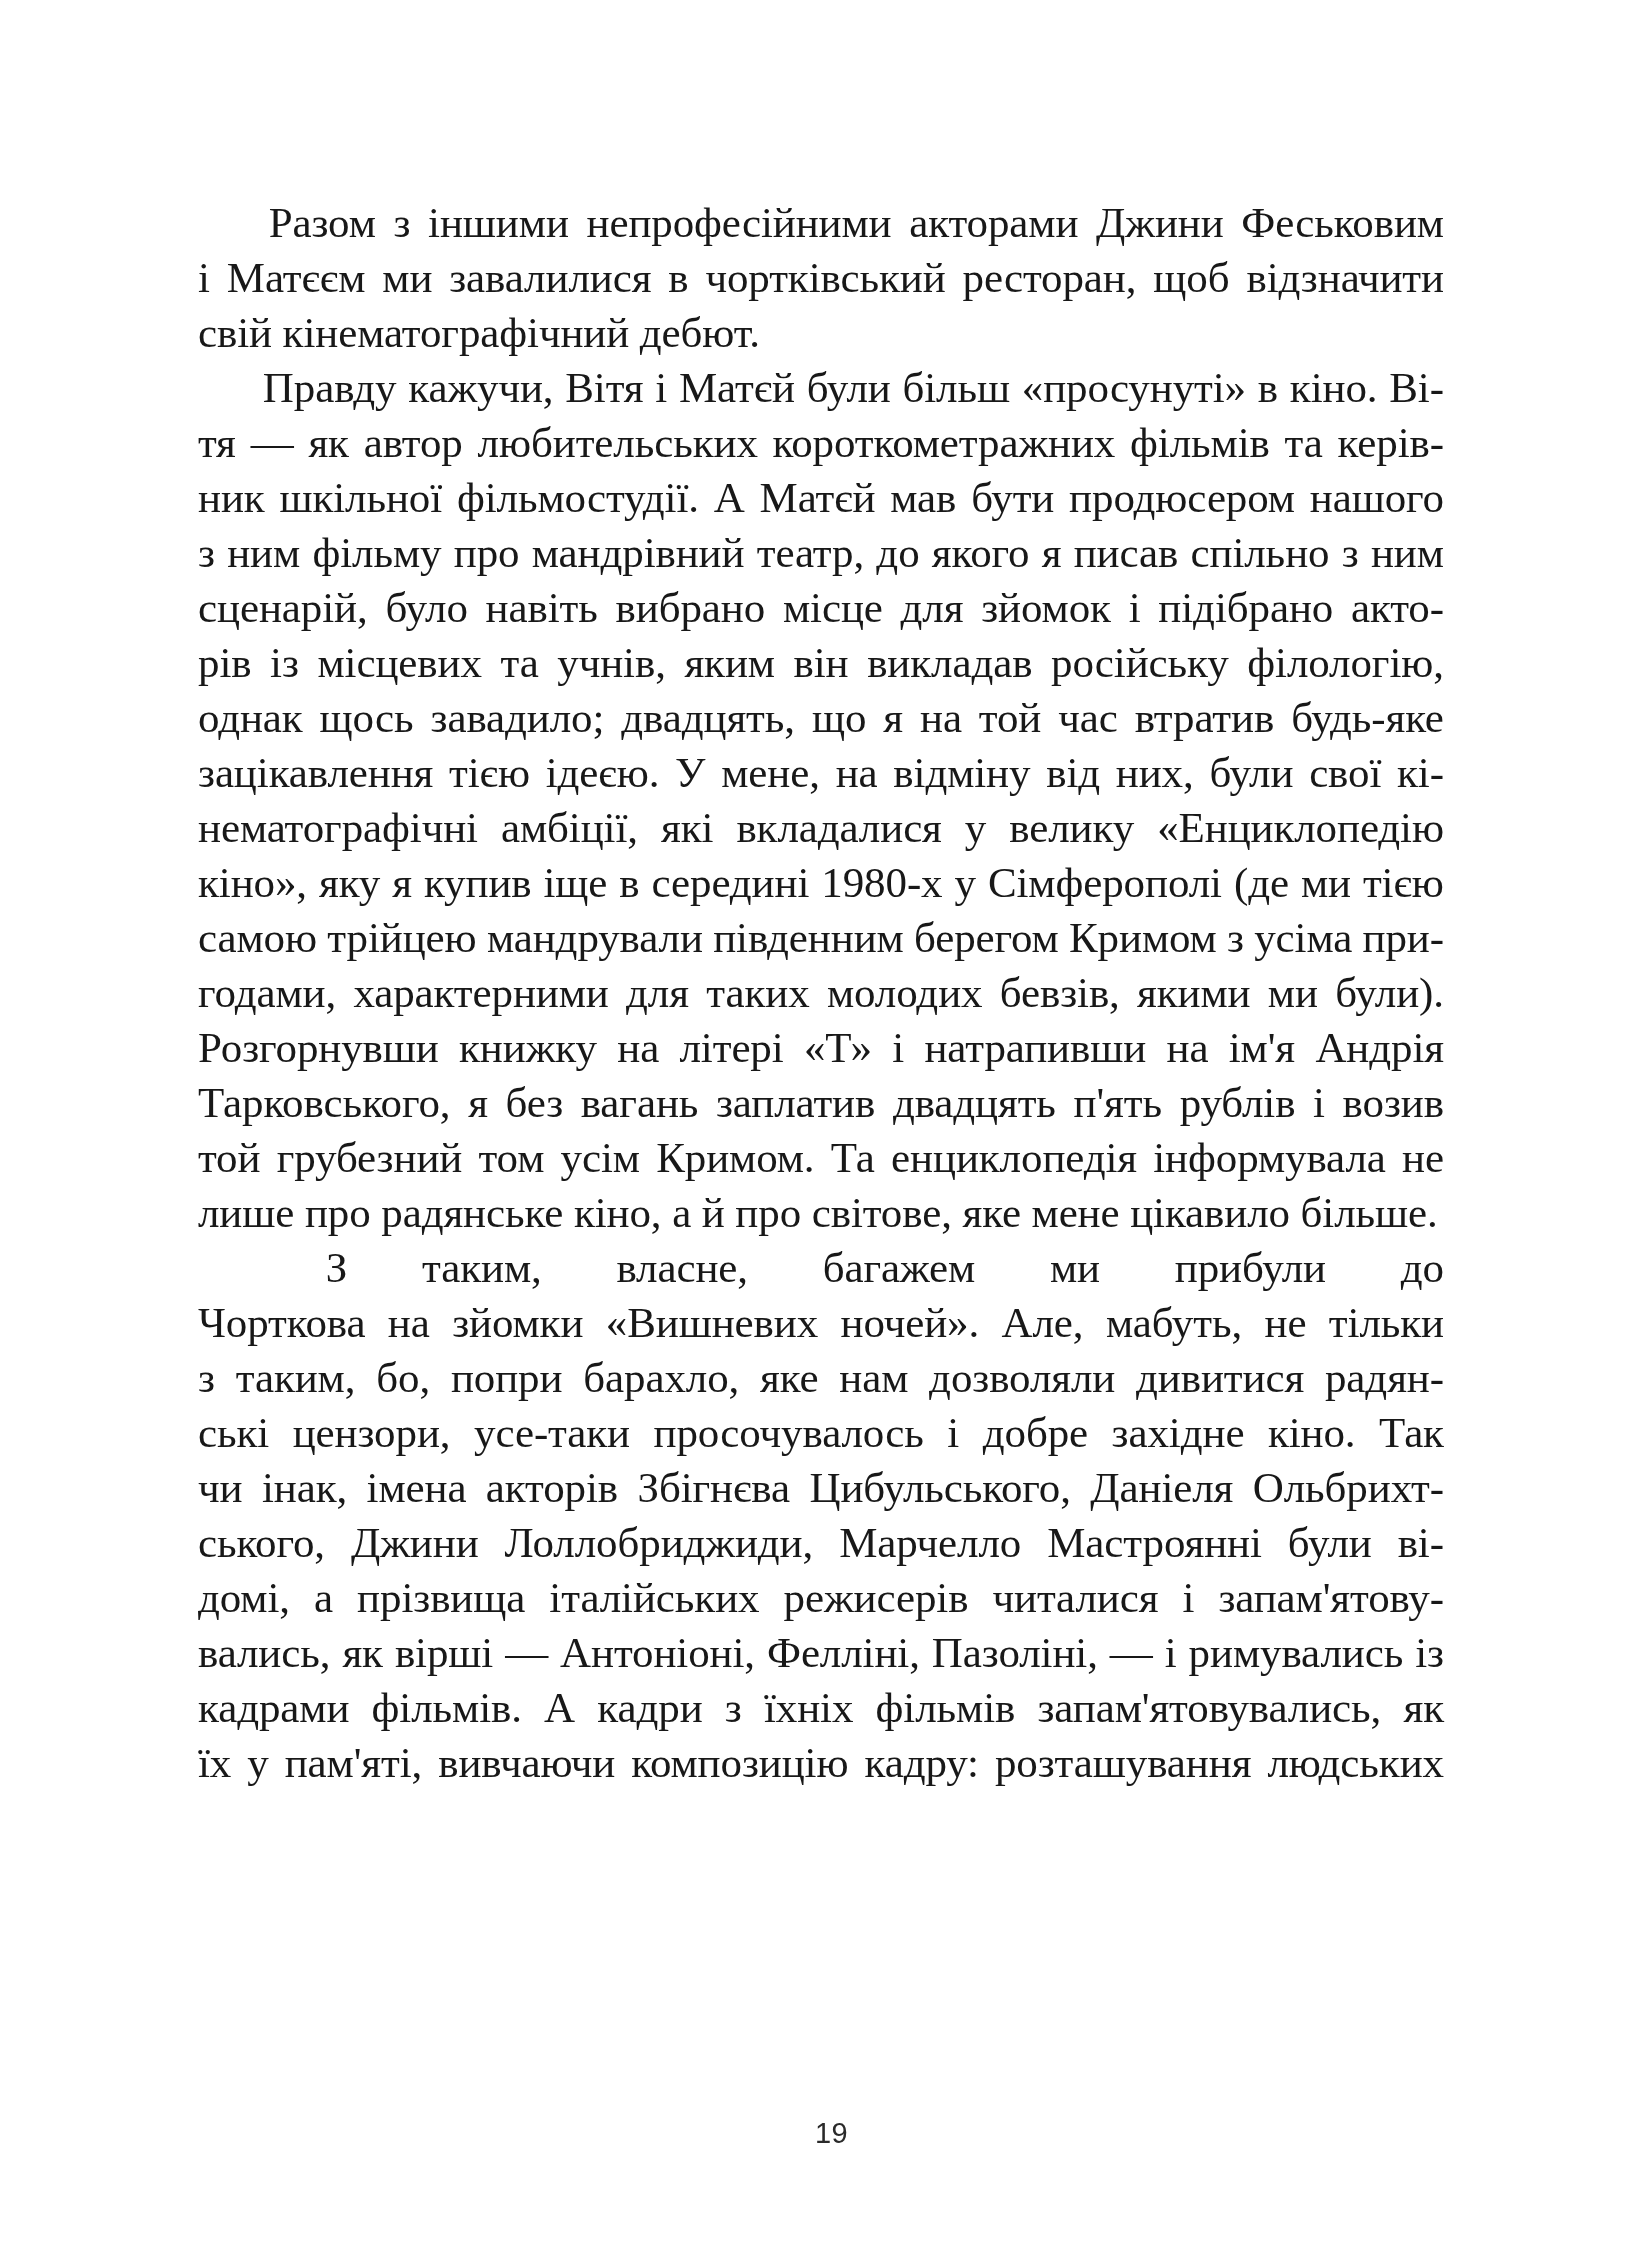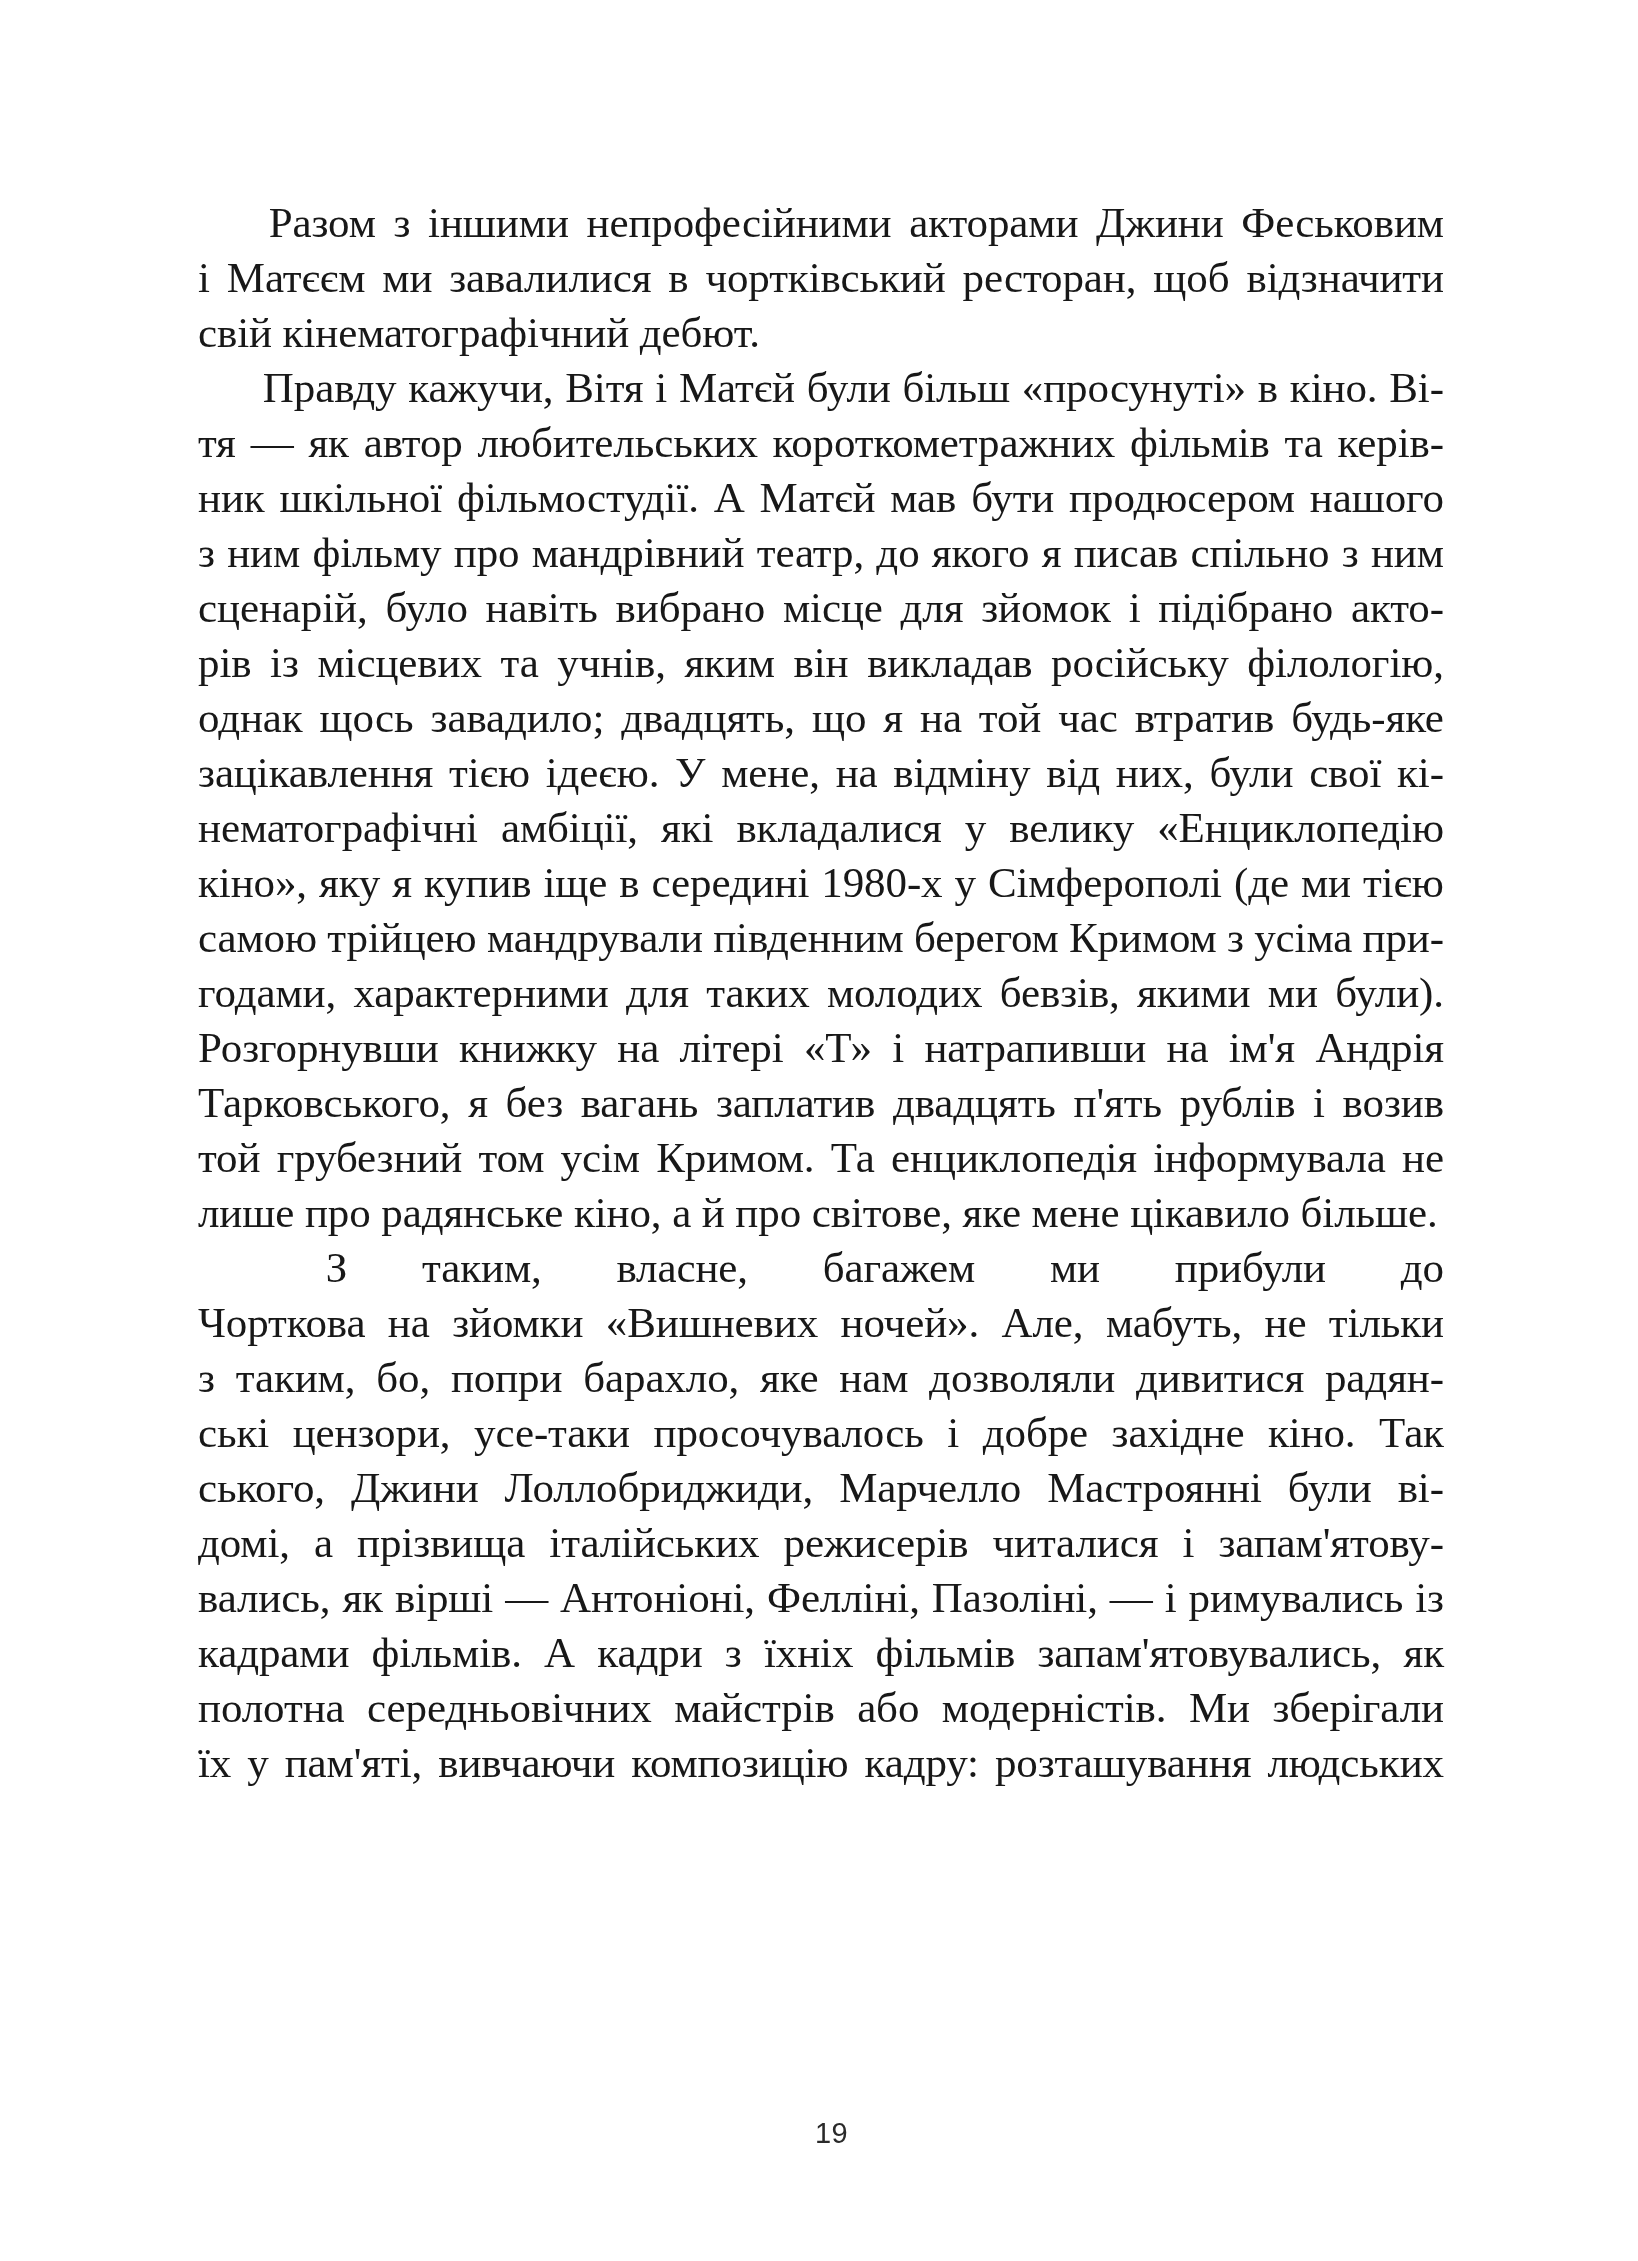--- a/index.html
+++ b/index.html
@@ -86,25 +86,25 @@
         <span class="line just"><span class="w">Розгорнувши</span><span class="w">книжку</span><span class="w">на</span><span class="w">літері</span><span class="w">«Т»</span><span class="w">і</span><span class="w">натрапивши</span><span class="w">на</span><span class="w">ім'я</span><span class="w">Андрія</span></span>
         <span class="line just"><span class="w">Тарковського,</span><span class="w">я</span><span class="w">без</span><span class="w">вагань</span><span class="w">заплатив</span><span class="w">двадцять</span><span class="w">п'ять</span><span class="w">рублів</span><span class="w">і</span><span class="w">возив</span></span>
         <span class="line just"><span class="w">той</span><span class="w">грубезний</span><span class="w">том</span><span class="w">усім</span><span class="w">Кримом.</span><span class="w">Та</span><span class="w">енциклопедія</span><span class="w">інформувала</span><span class="w">не</span></span>
         <span class="line">лише про радянське кіно, а й про світове, яке мене цікавило більше.</span>
       </p>
     <p class="para" id="para-3-host">
         <span class="line indent just" style="text-indent: 0px;"><span class="w" style="flex: 0 0 53px;"></span><span class="w">З</span><span class="w">таким,</span><span class="w">власне,</span><span class="w">багажем</span><span class="w">ми</span><span class="w">прибули</span><span class="w">до</span></span>
         <span class="line just"><span class="w">Чорткова</span><span class="w">на</span><span class="w">зйомки</span><span class="w">«Вишневих</span><span class="w">ночей».</span><span class="w">Але,</span><span class="w">мабуть,</span><span class="w">не</span><span class="w">тільки</span></span>
         <span class="line just"><span class="w">з</span><span class="w">таким,</span><span class="w">бо,</span><span class="w">попри</span><span class="w">барахло,</span><span class="w">яке</span><span class="w">нам</span><span class="w">дозволяли</span><span class="w">дивитися</span><span class="w">радян-</span></span>
         <span class="line just"><span class="w">ські</span><span class="w">цензори,</span><span class="w">усе-таки</span><span class="w">просочувалось</span><span class="w">і</span><span class="w">добре</span><span class="w">західне</span><span class="w">кіно.</span><span class="w">Так</span></span>
+        <span class="line just"><span class="w">чи</span><span class="w">інак,</span><span class="w">імена</span><span class="w">акторів</span><span class="w">Збігнєва</span><span class="w">Цибульського,</span><span class="w">Даніеля</span><span class="w">Ольбрихт-</span></span>
         <span class="line just"><span class="w">ського,</span><span class="w">Джини</span><span class="w">Лоллобриджиди,</span><span class="w">Марчелло</span><span class="w">Мастроянні</span><span class="w">були</span><span class="w">ві-</span></span>
         <span class="line just"><span class="w">домі,</span><span class="w">а</span><span class="w">прізвища</span><span class="w">італійських</span><span class="w">режисерів</span><span class="w">читалися</span><span class="w">і</span><span class="w">запам'ятову-</span></span>
         <span class="line just"><span class="w">вались,</span><span class="w">як</span><span class="w">вірші</span><span class="w">—</span><span class="w">Антоніоні,</span><span class="w">Фелліні,</span><span class="w">Пазоліні,</span><span class="w">—</span><span class="w">і</span><span class="w">римувались</span><span class="w">із</span></span>
         <span class="line just"><span class="w">кадрами</span><span class="w">фільмів.</span><span class="w">А</span><span class="w">кадри</span><span class="w">з</span><span class="w">їхніх</span><span class="w">фільмів</span><span class="w">запам'ятовувались,</span><span class="w">як</span></span>
-        <span class="line just"><span class="w">полотна</span><span class="w">середньовічних</span><span class="w">майстрів</span><span class="w">або</span><span class="w">модерністів.</span><span class="w">Ми</span><span class="w">зберігали</span></span>
         <span class="line just"><span class="w">їх</span><span class="w">у</span><span class="w">пам'яті,</span><span class="w">вивчаючи</span><span class="w">композицію</span><span class="w">кадру:</span><span class="w">розташування</span><span class="w">людських</span></span>
       </p>
   </div>
 
   <div class="page-number">19</div>
 
 </div>
 
 
 </body></html>

